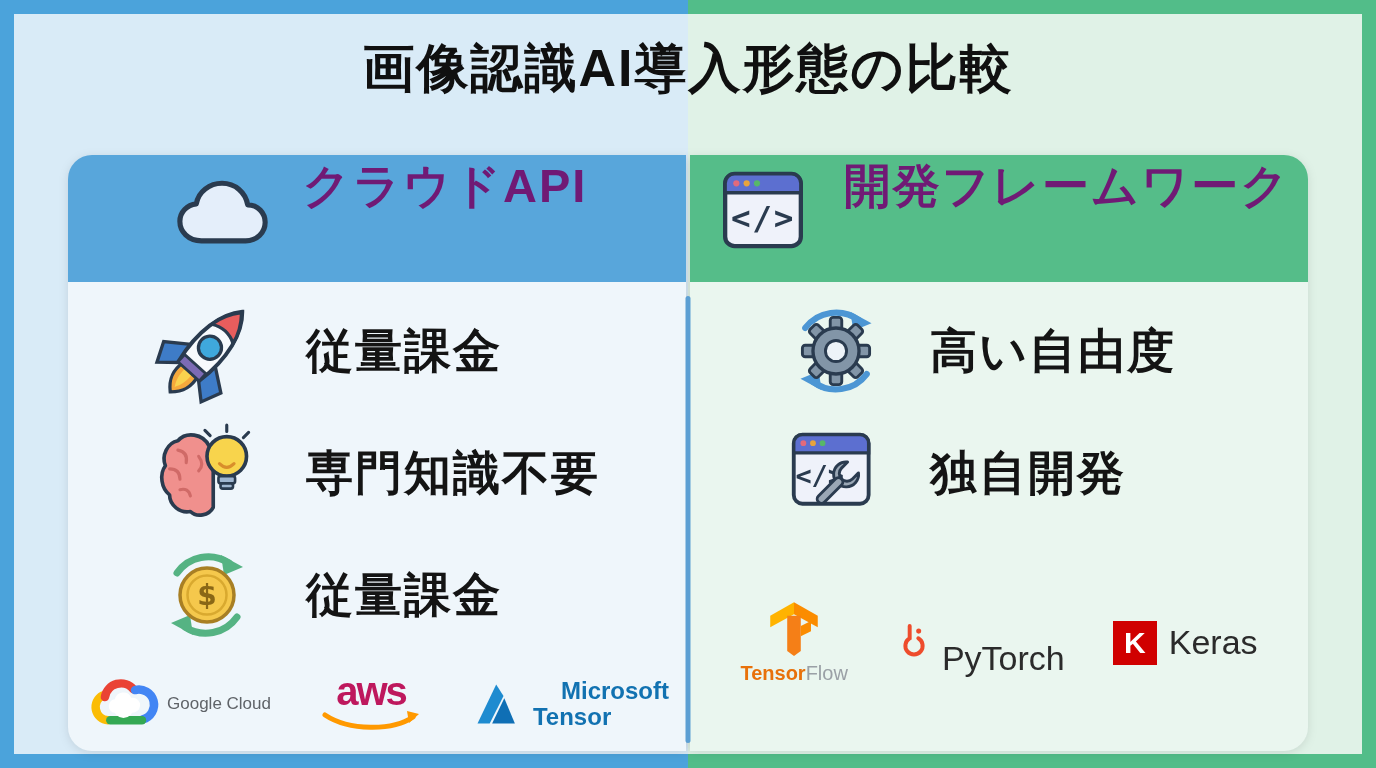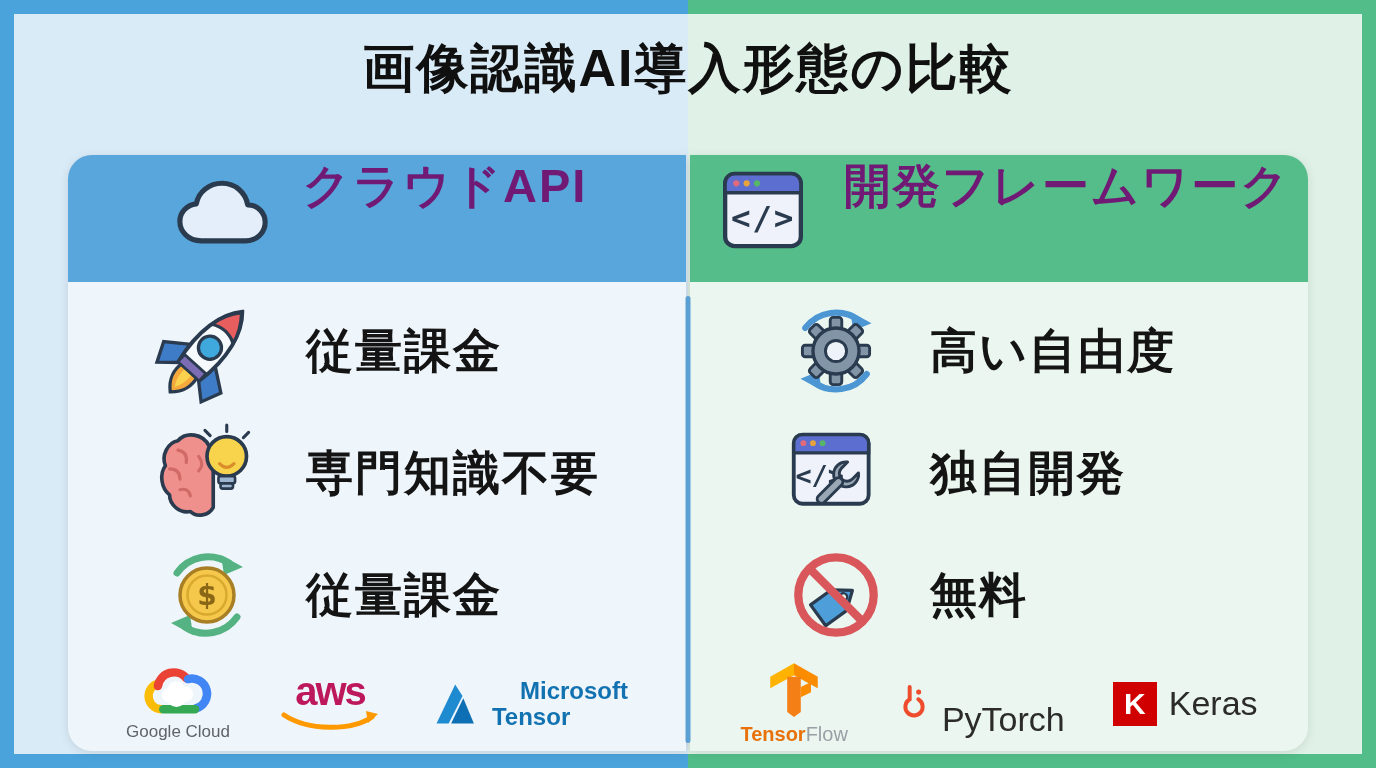--- a/index.html
+++ b/index.html
@@ -26,21 +26,21 @@
     width:5px; height:447px; background:#5C9FD3; border-radius:3px; }
   .item { display:flex; align-items:center; height:122px; }
   .panel-blue .item { padding-left:84px; gap:44px; }
   .panel-green .item { padding-left:98px; gap:46px; }
   .item-label { font-size:47px; font-weight:900; color:#141414; letter-spacing:2px; }
   .icon-box { width:110px; height:110px; display:flex; align-items:center;
     justify-content:center; flex:0 0 auto; }
   .panel-green .icon-box { width:96px; height:96px; }
   .logos { flex:1; display:flex; align-items:center; justify-content:center; gap:48px; }
   .logo { display:flex; align-items:center; }
-  .logo-col { flex-direction:column; gap:2px;text-align:center; }
+  .logo-col { flex-direction:row; gap:2px;text-align:center; }
   .gc-text { font-size:17px; color:#5F6368; }
   .aws { flex-direction:column; gap:0; }
   .aws-text { font-size:40px; font-weight:800; color:#be185d; letter-spacing:-2px;
     line-height:0.9; }
   .azure { gap:10px; }
   .azure-text { display:flex; flex-direction:column; line-height:1.05; }
   .azure-l1 { font-size:24px; font-weight:800; color:#1272B1;margin-left:28px; }
   .azure-l2 { font-size:24px; font-weight:600; color:#1272B1; }
   .tf { flex-direction:column; gap:2px; }
   .tf-text { font-size:20px; }
@@ -209,33 +209,20 @@
               <text x="33" y="62" font-size="28" font-weight="bold" fill="#2A3B4F" text-anchor="middle" font-family="'DejaVu Sans Mono',monospace">&lt;/&gt;</text>
               <g transform="rotate(45 60 52)">
                 <path d="M52,41 A13,13 0 1 0 68,41 L68,50 A6,6 0 0 1 52,50 Z" fill="#9AA7B5" stroke="#2A3B4F" stroke-width="3" stroke-linejoin="round"></path>
                 <rect x="55.5" y="58" width="9" height="34" rx="4.5" fill="#9AA7B5" stroke="#2A3B4F" stroke-width="3"></rect>
               </g>
             </svg>
           </span>
           <span class="item-label">独自開発</span>
         </div>
 
-        <div class="item">
-          <span class="icon-box">
-            <svg width="92" height="92" viewBox="0 0 100 100">
-              <g transform="rotate(-36 50 58)">
-                <path d="M26,44 L54,44 L72,58 L54,72 L26,72 Z" fill="#4E9FD9" stroke="#2A3B4F" stroke-width="3.5" stroke-linejoin="round"></path>
-                <circle cx="60" cy="58" r="4" fill="#EAF6EF" stroke="#2A3B4F" stroke-width="2.5"></circle>
-              </g>
-              <circle cx="50" cy="50" r="41" fill="none" stroke="#D9575A" stroke-width="9"></circle>
-              <path d="M22,22 L78,78" stroke="#D9575A" stroke-width="9" stroke-linecap="round"></path>
-            </svg>
-          </span>
-          <span class="item-label">無料</span>
-        </div>
 
         <div class="logos">
           <div class="logo tf">
             <svg width="58" height="60" viewBox="0 0 100 106">
               <polygon points="50,4 8,28 8,48 50,25" fill="#FFB300"></polygon>
               <polygon points="50,4 92,28 92,48 50,25" fill="#FB8C00"></polygon>
               <polygon points="38,28 62,28 62,90 50,99 38,90" fill="#F57F17"></polygon>
               <polygon points="62,46 80,37 80,55 62,64" fill="#FB8C00"></polygon>
             </svg>
             <span class="tf-text"><span class="tf-t1">Tensor</span><span class="tf-t2">Flow</span></span>

